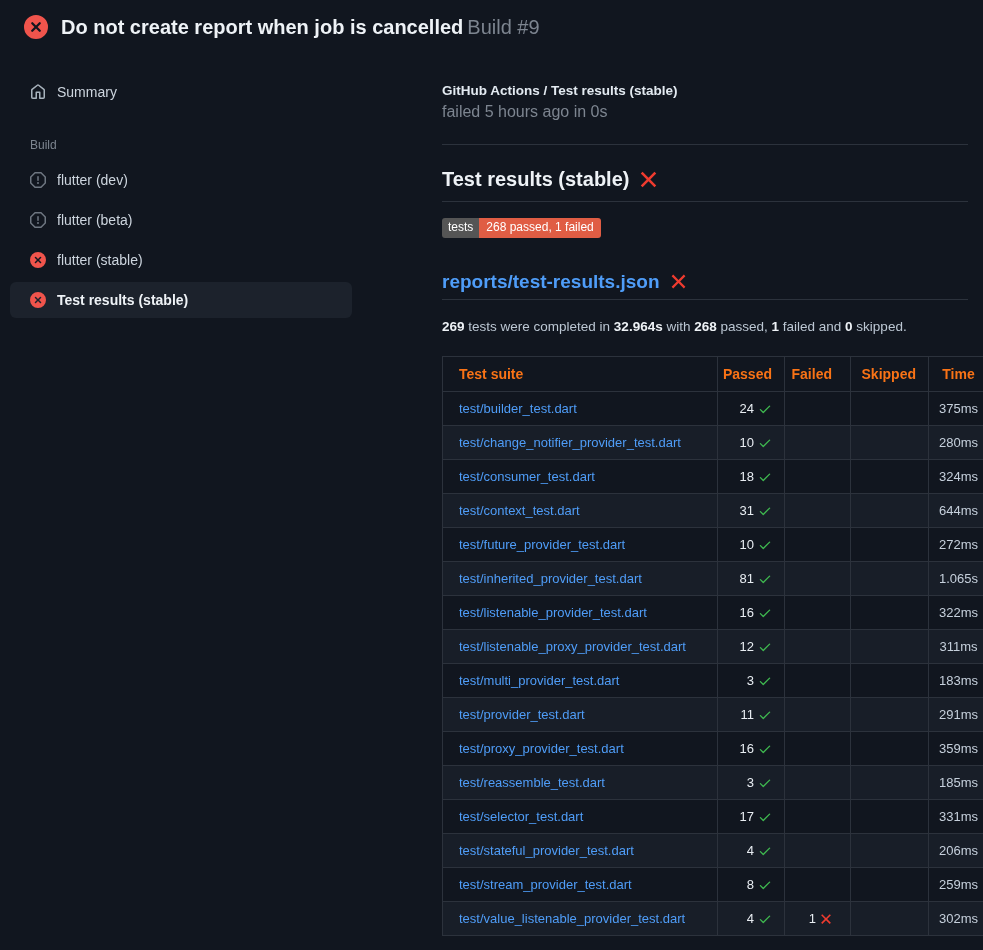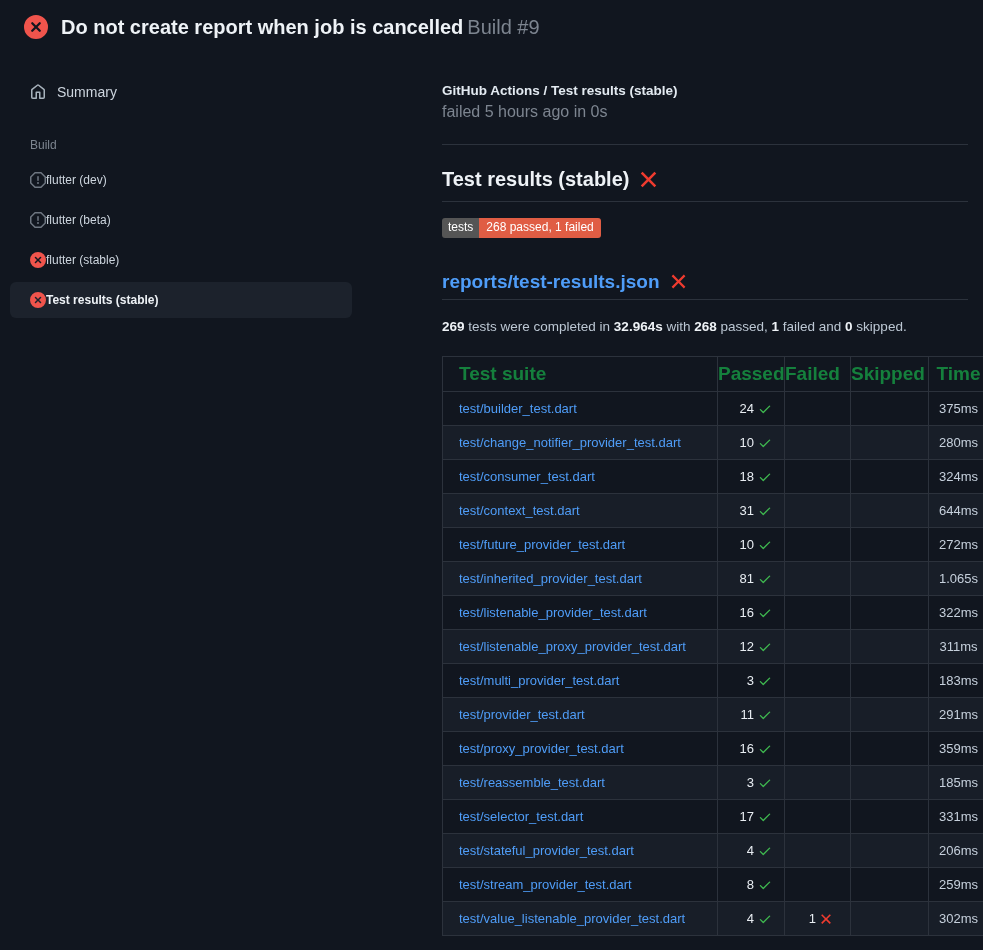--- a/index.html
+++ b/index.html
@@ -32,22 +32,22 @@
   .topbar .status-ic{flex:0 0 auto;color:var(--icon-red);}
   .topbar h1{font-size:20px;font-weight:bold;color:var(--bright);white-space:nowrap;}
   .topbar .build{color:var(--muted);font-weight:normal;margin-left:4px;}
 
   
   .sidebar{position:absolute;top:74px;left:10px;width:342px;}
   .side-item{display:flex;align-items:flex-start;gap:11px;padding:10px 12px 10px 20px;
     font-size:14px;color:#cdd5de;border-radius:6px;cursor:pointer;}
   .side-item .ic16{color:#a8b3bd;flex:0 0 auto;}
   .side-label{font-size:12px;color:var(--muted);margin:28px 0 10px 20px;}
-  .job-item{display:flex;align-items:center;padding:10px 12px 10px 20px;
-    font-size:12px;color:#cdd5de;border-radius:6px;margin-bottom:4px;cursor:pointer;}
+  .job-item{display:flex;align-items:center;gap:11px;padding:10px 12px 10px 20px;
+    font-size:14px;color:#cdd5de;border-radius:6px;margin-bottom:4px;cursor:pointer;}
   .job-item .ic-stop{color:#6e7681;flex:0 0 auto;}
   .job-item .ic-fail{color:var(--icon-red);flex:0 0 auto;}
   .job-item.selected{background:var(--selected);color:var(--bright);font-weight:bold;}
 
   
   .main{position:absolute;top:82px;left:398px;width:570px;padding-left:44px;}
   .crumb{font-size:13.5px;font-weight:bold;color:#e3eaf1;line-height:18px;}
   .status{font-size:16px;color:var(--muted);line-height:16px;margin-top:4px;}
   .rule{border-top:1px solid var(--border);margin-top:24px;}
   h2.check-title{margin-top:20px;font-size:20px;line-height:28px;font-weight:bold;
@@ -60,21 +60,21 @@
   h3.report-title{margin-top:32px;font-size:19px;line-height:24px;font-weight:bold;
     border-bottom:1px solid var(--border);padding-bottom:5px;}
   h3.report-title a{color:var(--link);text-decoration:none;cursor:pointer;}
   .summary{margin-top:18px;font-size:13.5px;line-height:18px;color:#bcc7d3;}
   .summary b{color:var(--bright);}
 
   
   table.results{margin-top:20px;width:556px;border-collapse:collapse;font-size:13px;
     color:#c6d0dc;table-layout:fixed;}
   .results th,.results td{border:1px solid var(--border);height:34px;padding:0;}
-  .results th{height:35px;font-weight:bold;color:#15803d;font-size:19px;margin-top:20px;}
+  .results th{height:35px;font-weight:bold;color:#f97316;font-size:14px;margin-top:20px;}
   .results .c-suite{text-align:left;padding-left:16px;}
   .results .c-pass{text-align:right;padding-right:12px;}
   .results .c-fail{text-align:right;padding-right:18px;}
   .results .c-skip{text-align:right;padding-right:12px;}
   .results .c-time{text-align:center;padding-right:10px;}
   .results tbody tr:nth-child(even){background:var(--row-even);}
   .suite-link{color:var(--link);text-decoration:none;cursor:pointer;}
   .num{color:#e8edf2;}
   .ic-check{color:var(--green);margin-left:4px;margin-top:-2px;}
   .ic-cross{color:var(--cross-red);margin-left:4px;margin-top:-2px;}

